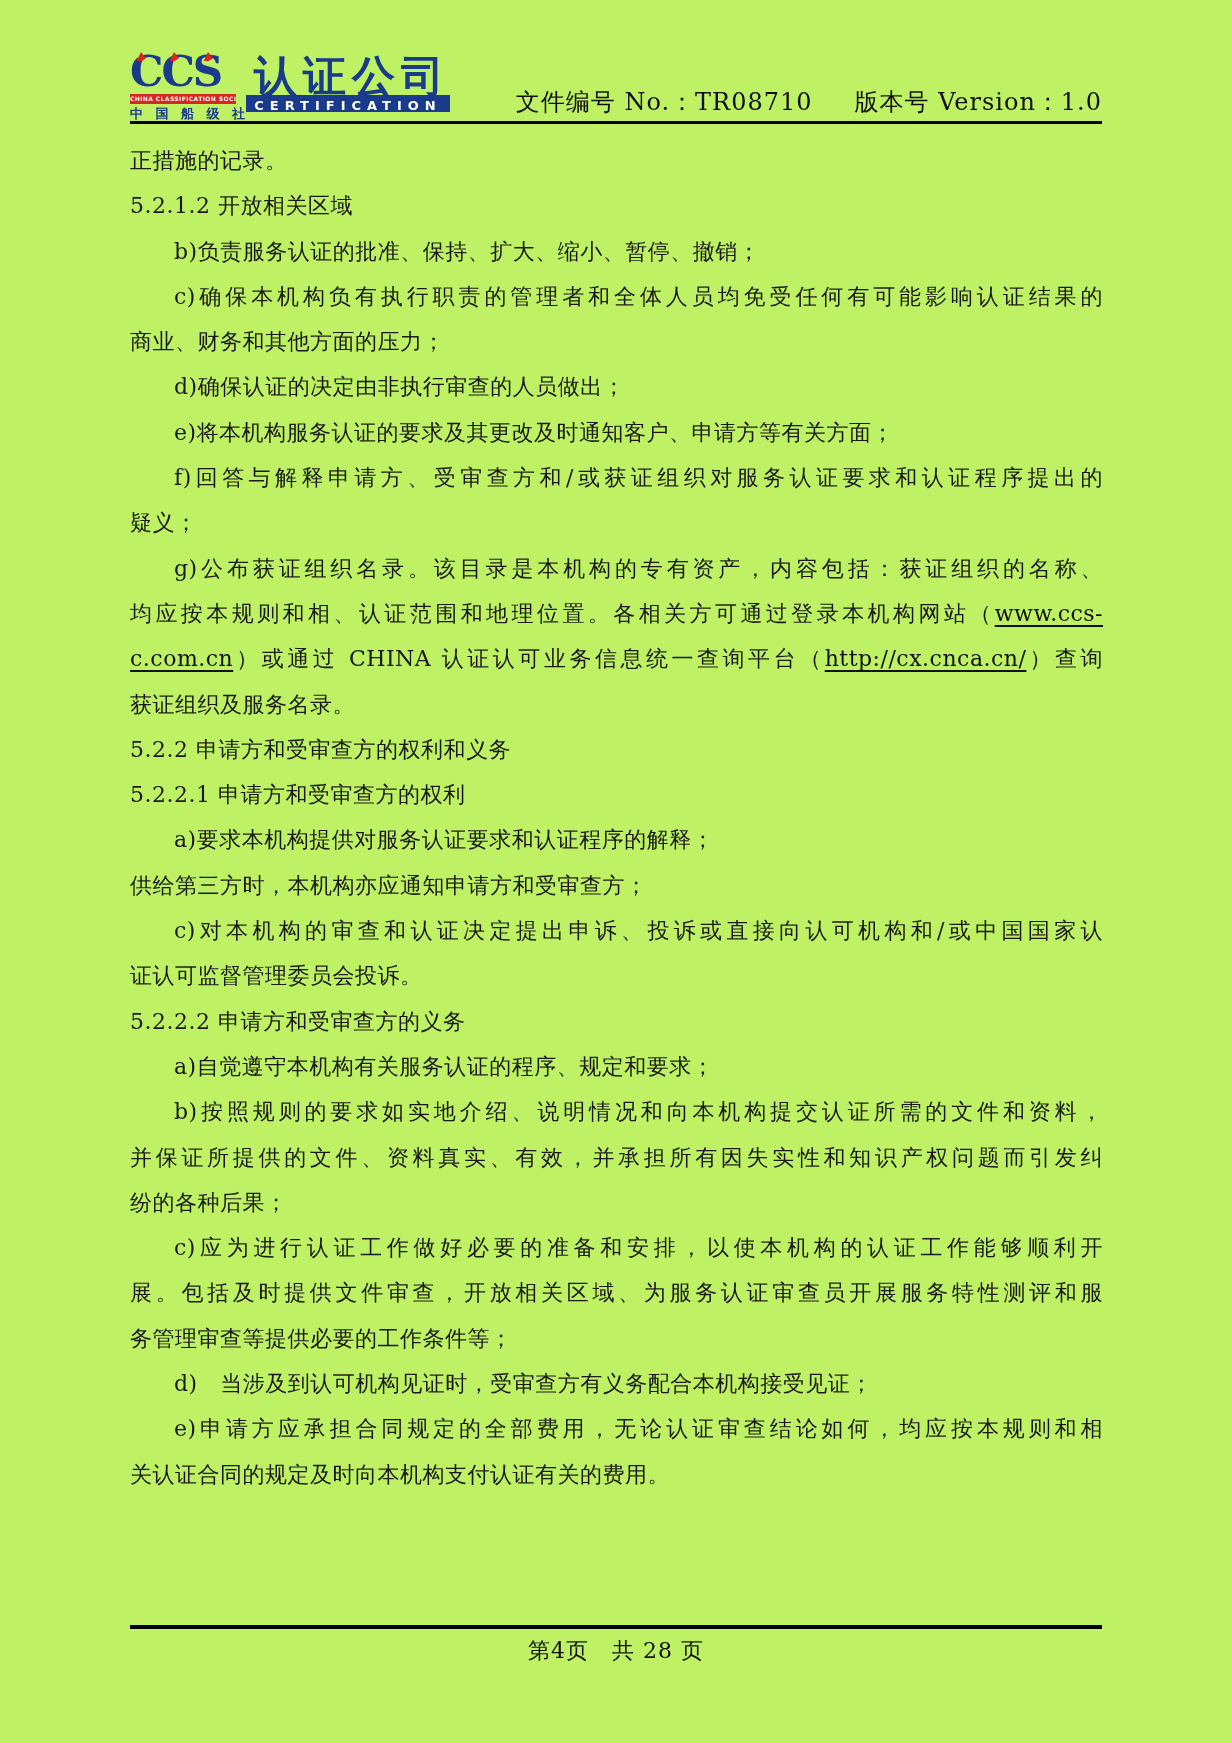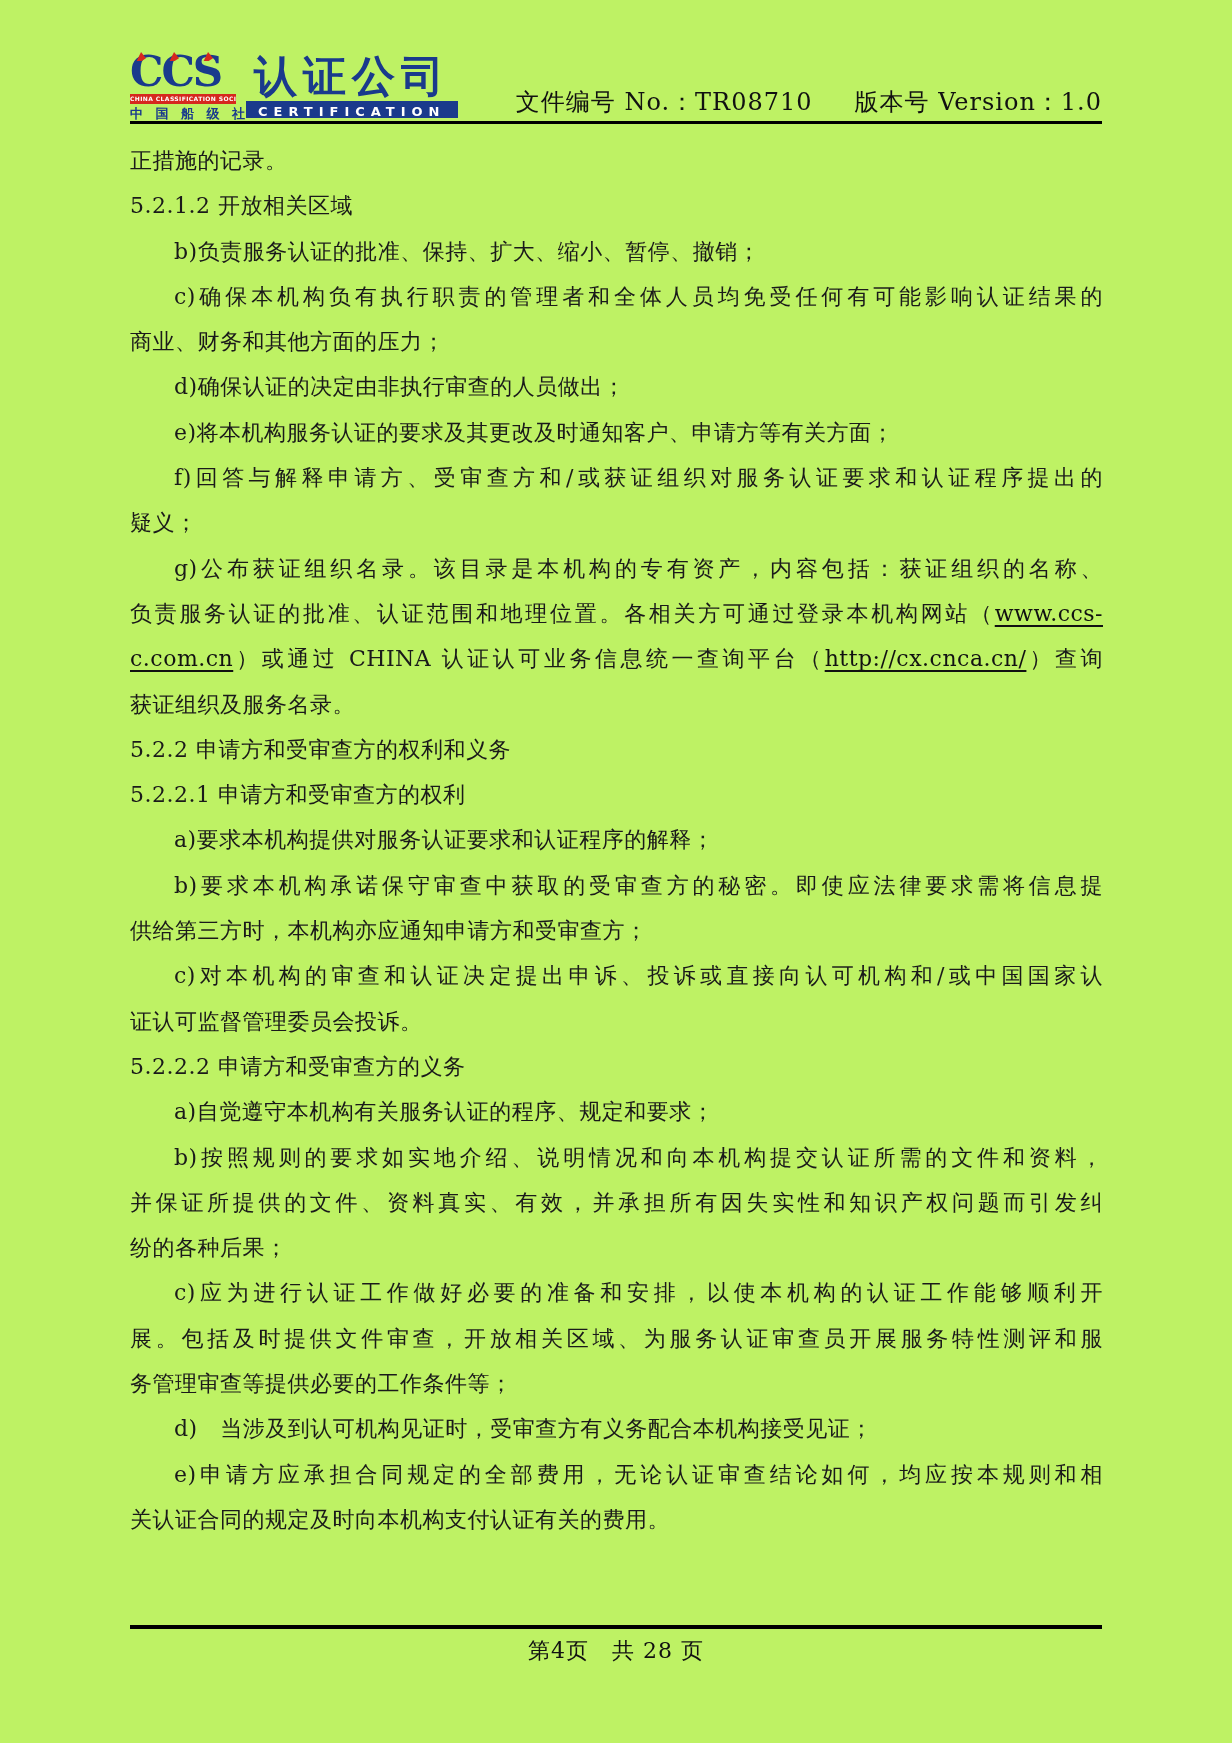--- a/index.html
+++ b/index.html
@@ -68,30 +68,30 @@
   .company-cn {
     color: var(--logo-blue, #1a3a8c);
     font-size: 43px;
     line-height: 36px;
     font-weight: bold;
     letter-spacing: 6px;
     white-space: nowrap;
     margin-left: 8px;
   }
   .cert-bar {
-    margin-top: 7px;
+    margin-top: 1px;
     background: var(--logo-blue, #1a3a8c);
     color: #ffffff;
     font-family: "DejaVu Sans", sans-serif;
     font-size: 13px;
     font-weight: bold;
     letter-spacing: 6px;
     height: 17px; line-height: 21px;
     text-align: center;
-    padding: 0 12px;
+    padding: 0 4px;
     white-space: nowrap;
   }
 
   .doc-meta {
     position: absolute;
     top: 86px;
     right: 130px;
     font-size: 24px;
     letter-spacing: 1px;
     white-space: nowrap;
@@ -188,27 +188,26 @@
       <div class="line"><span>正措施的记录。</span></div>
       <div class="line"><span>5.2.1.2 开放相关区域</span></div>
       <div class="line indent"><span>b)负责服务认证的批准、保持、扩大、缩小、暂停、撤销；</span></div>
       <div class="line indent justify"><span>c)确保本机构负有执行职责的管理者和全体人员均免受任何有可能影响认证结果的</span></div>
       <div class="line"><span>商业、财务和其他方面的压力；</span></div>
       <div class="line indent"><span>d)确保认证的决定由非执行审查的人员做出；</span></div>
       <div class="line indent"><span>e)将本机构服务认证的要求及其更改及时通知客户、申请方等有关方面；</span></div>
       <div class="line indent justify"><span>f)回答与解释申请方、受审查方和/或获证组织对服务认证要求和认证程序提出的</span></div>
       <div class="line"><span>疑义；</span></div>
       <div class="line indent justify"><span>g)公布获证组织名录。该目录是本机构的专有资产，内容包括：获证组织的名称、</span></div>
-      <div class="line justify"><span>负责服务认证的批准、认证范围和地理位置。各相关方可通过登录本机构网站（</span><span class="link">www.ccs-</span></div>
+      <div class="line justify"><span>均应按本规则和相、认证范围和地理位置。各相关方可通过登录本机构网站（</span><span class="link">www.ccs-</span></div>
       <div class="line justify"><span class="link">c.com.cn</span><span>）或通过 CHINA 认证认可业务信息统一查询平台（</span><span class="link">http://cx.cnca.cn/</span><span>）查询</span></div>
       <div class="line"><span>获证组织及服务名录。</span></div>
       <div class="line"><span>5.2.2 申请方和受审查方的权利和义务</span></div>
       <div class="line"><span>5.2.2.1 申请方和受审查方的权利</span></div>
       <div class="line indent"><span>a)要求本机构提供对服务认证要求和认证程序的解释；</span></div>
-      <div class="line indent justify"><span>b)要求本机构承诺保守审查中获取的受审查方的秘密。即使应法律要求需将信息提</span></div>
       <div class="line"><span>供给第三方时，本机构亦应通知申请方和受审查方；</span></div>
       <div class="line indent justify"><span>c)对本机构的审查和认证决定提出申诉、投诉或直接向认可机构和/或中国国家认</span></div>
       <div class="line"><span>证认可监督管理委员会投诉。</span></div>
       <div class="line"><span>5.2.2.2 申请方和受审查方的义务</span></div>
       <div class="line indent"><span>a)自觉遵守本机构有关服务认证的程序、规定和要求；</span></div>
       <div class="line indent justify"><span>b)按照规则的要求如实地介绍、说明情况和向本机构提交认证所需的文件和资料，</span></div>
       <div class="line justify"><span>并保证所提供的文件、资料真实、有效，并承担所有因失实性和知识产权问题而引发纠</span></div>
       <div class="line"><span>纷的各种后果；</span></div>
       <div class="line indent justify"><span>c)应为进行认证工作做好必要的准备和安排，以使本机构的认证工作能够顺利开</span></div>
       <div class="line justify"><span>展。包括及时提供文件审查，开放相关区域、为服务认证审查员开展服务特性测评和服</span></div>

